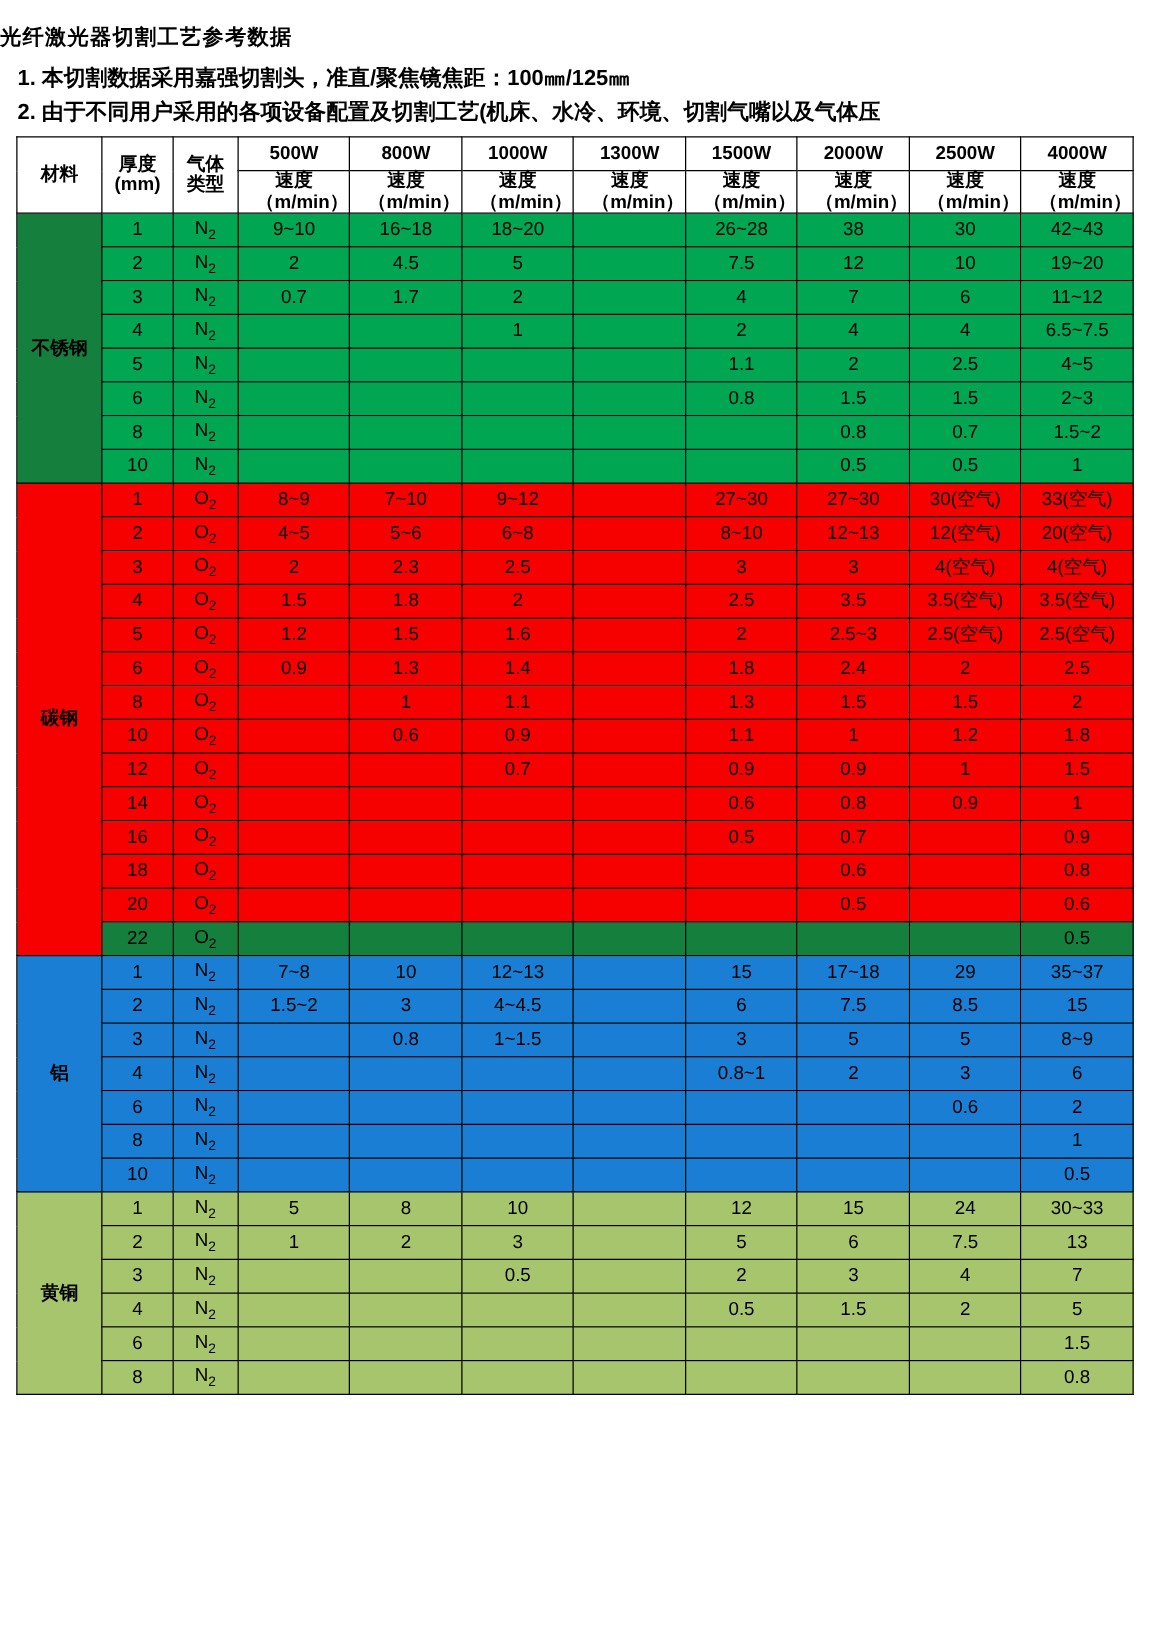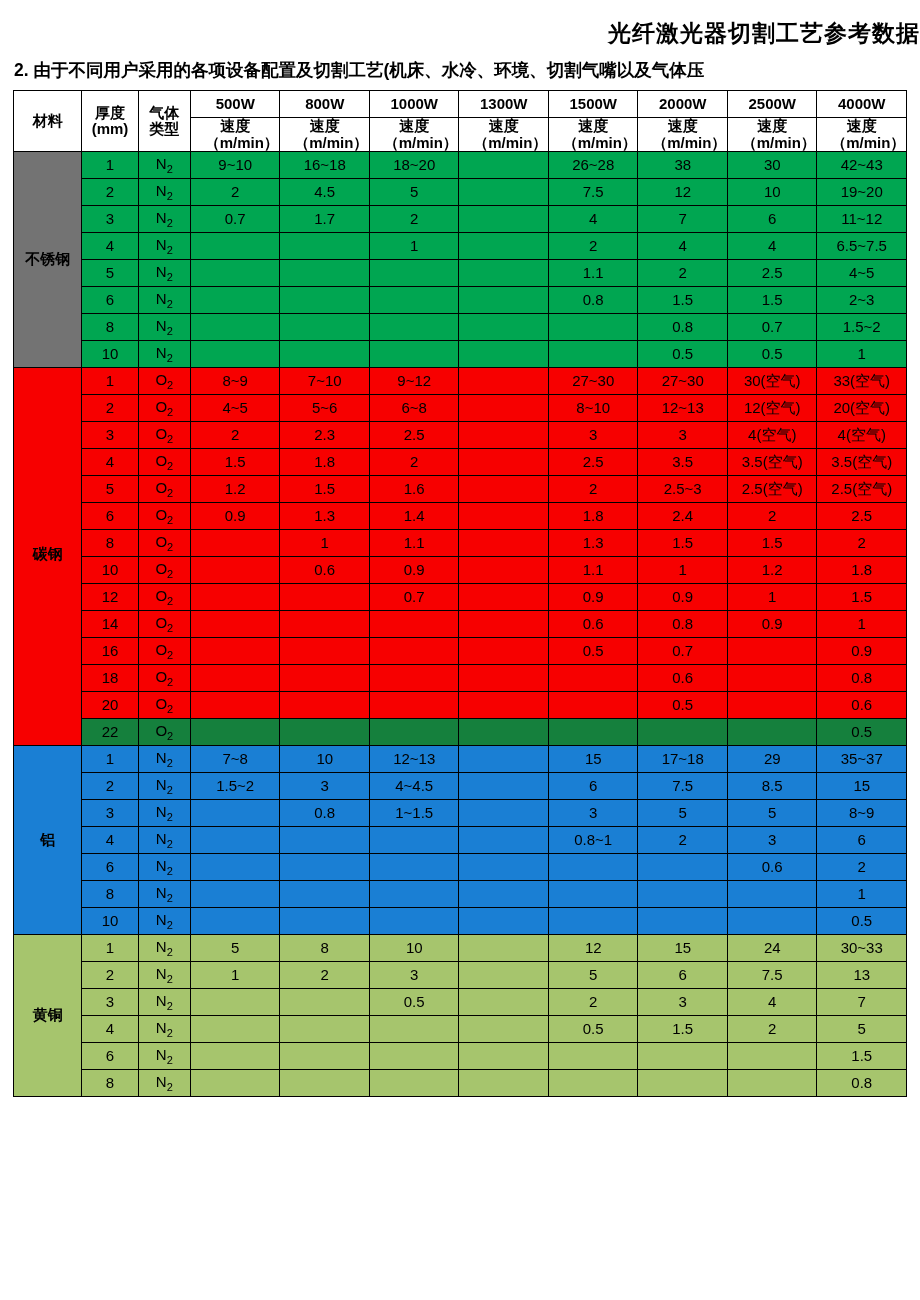--- a/index.html
+++ b/index.html
@@ -15,22 +15,22 @@
     -webkit-font-smoothing: antialiased;
   }
   .page {
     width: 920px;
     height: 1300px;
     box-sizing: border-box;
     padding: 0;
     position: relative;
   }
   .doc-title {
-    text-align: right;
-    font-size: 23px;
+    text-align: left;
+    font-size: 17px;
     font-weight: bold;
     letter-spacing: 1px;
     margin: 10px 0 4px 0;
     padding-top: 8px;
   }
   .notes {
     margin: 8px 14px 6px 14px;
     font-size: 17.5px;
     font-weight: bold;
     line-height: 1.55;
@@ -92,20 +92,21 @@
   }
 </style>
 </head>
 <body>
 
 <div class="page">
 
   <div class="doc-title">光纤激光器切割工艺参考数据</div>
 
   <div class="notes">
+    <span class="note-line">1. 本切割数据采用嘉强切割头，准直/聚焦镜焦距：100㎜/125㎜</span>
     <span class="note-line">2. 由于不同用户采用的各项设备配置及切割工艺(机床、水冷、环境、切割气嘴以及气体压</span>
   </div>
 
   <table class="cut-table">
     <colgroup>
       <col class="col-mat">
         <col class="col-thk">
         <col class="col-gas">
       <col class="col-pw">
         <col class="col-pw">
@@ -166,21 +167,21 @@
           <span class="l2">（m/min）</span>
         </th>
         <th class="hdr-speed">
           <span class="l1">速度</span>
           <span class="l2">（m/min）</span>
         </th>
       </tr>
     </thead>
     <tbody id="table-body">
         <tr style="background: rgb(0, 166, 81);">
-          <td rowspan="8" class="mat-label" style="background: #737373;">不锈钢</td>
+          <td rowspan="8" class="mat-label" style="background: #15803d;">不锈钢</td>
           <td>1</td>
           <td><span>N</span><span class="sub">2</span></td>
           <td>9~10</td>
           <td>16~18</td>
           <td>18~20</td>
           <td></td>
           <td>26~28</td>
           <td>38</td>
           <td>30</td>
           <td>42~43</td>

